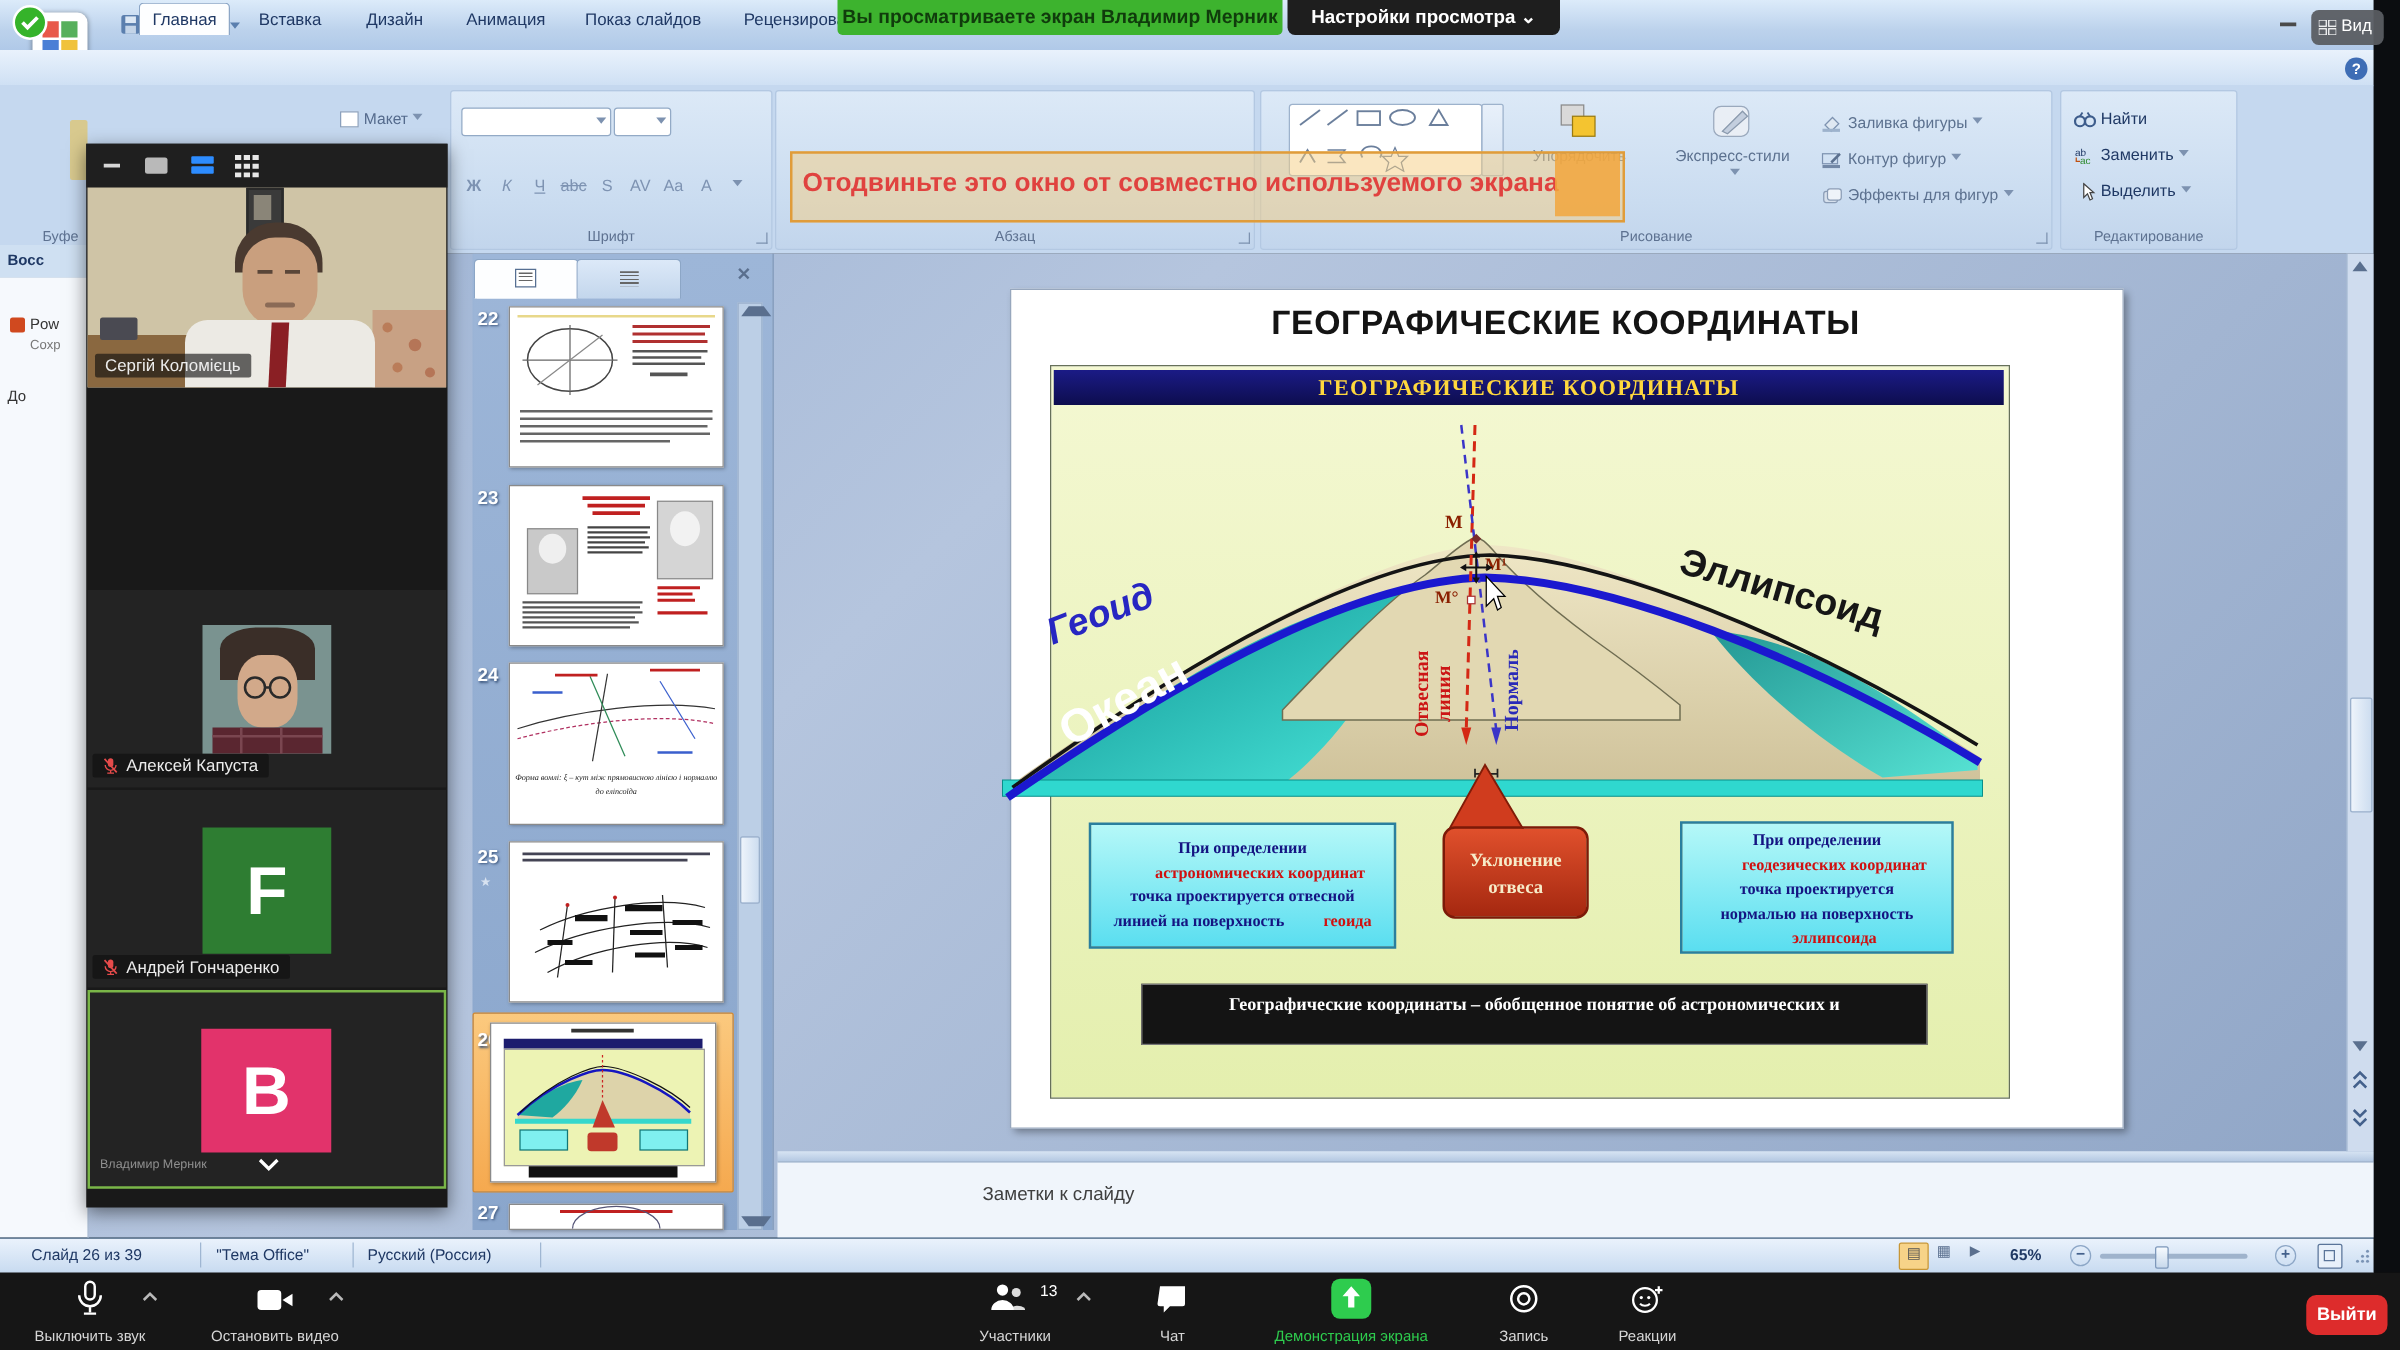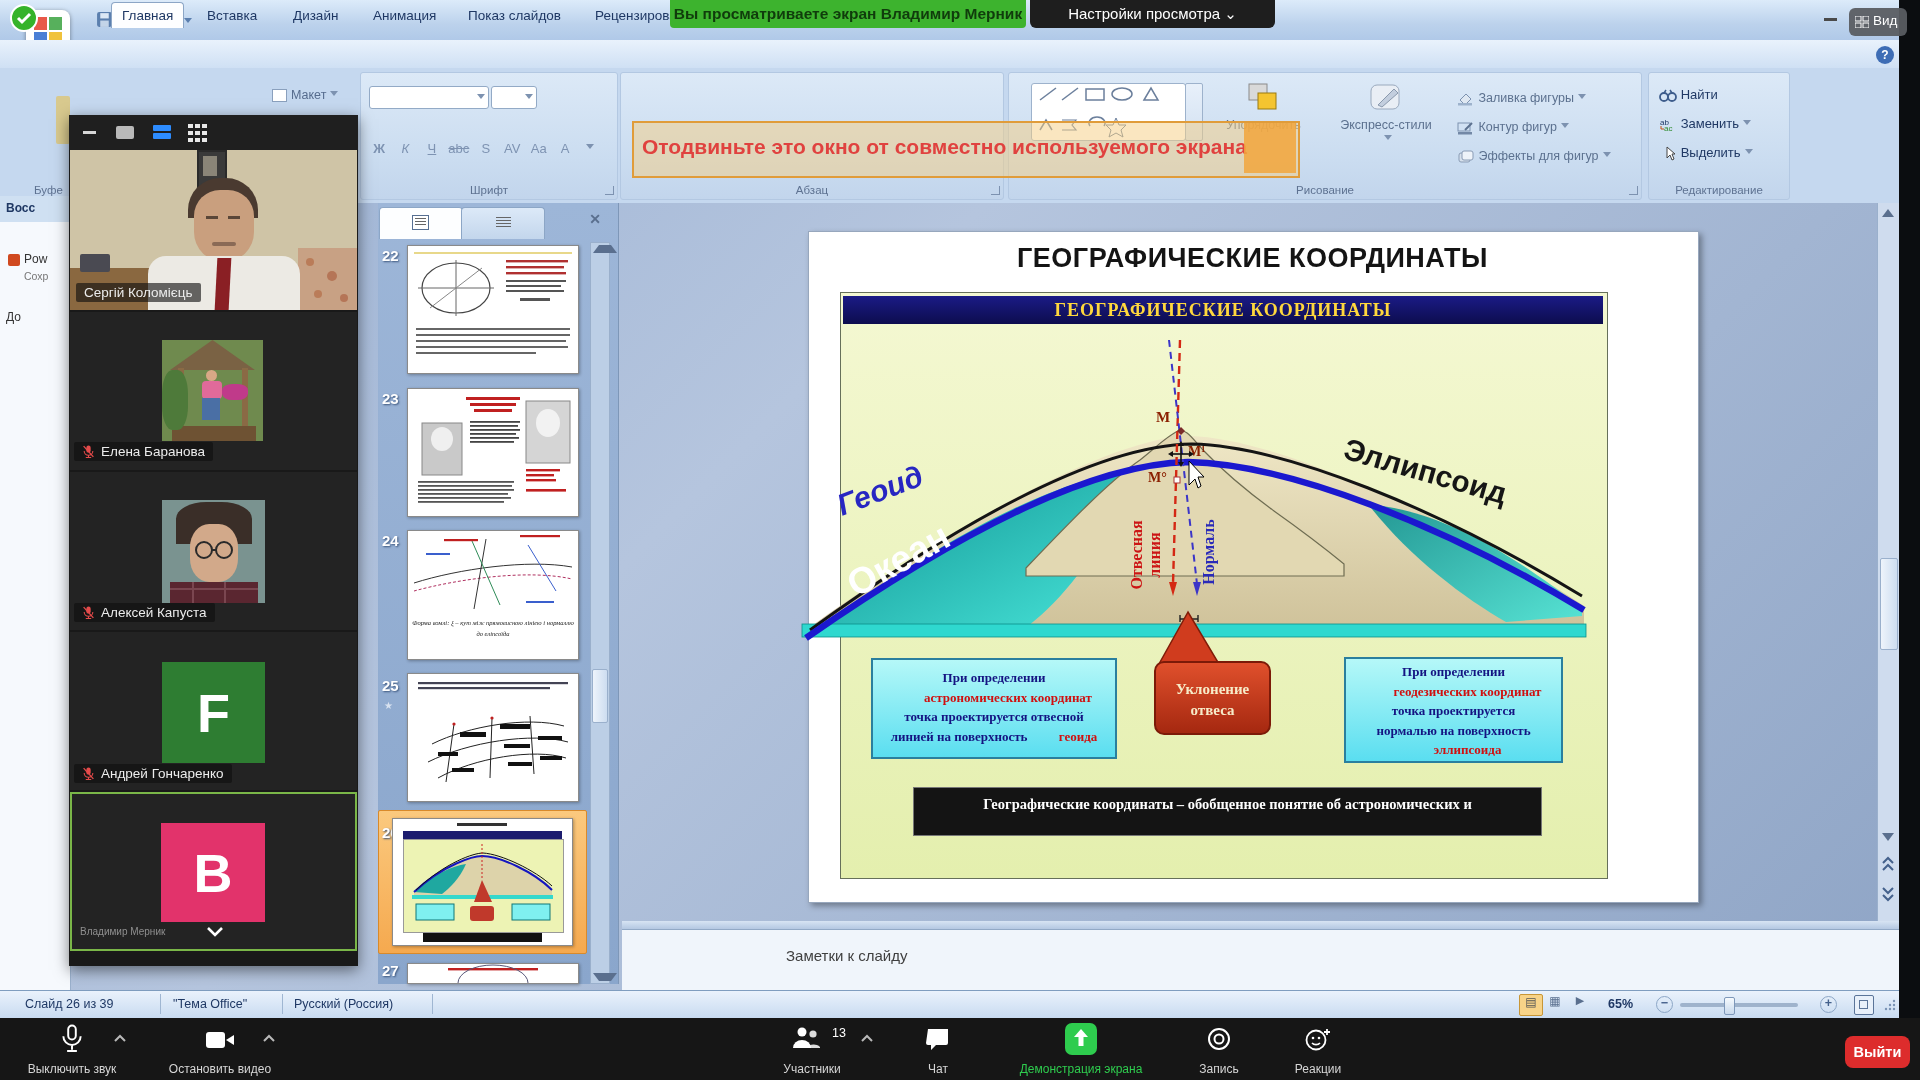--- a/index.html
+++ b/index.html
@@ -50,22 +50,22 @@
   .zpanel{left:69px;top:115px;width: 289px;height:851px;background:#191919;
     box-shadow:0 4px 14px rgba(0,0,0,.5);}
   .tile{position:absolute;left:1px;width:287px;background:#232323;overflow:hidden;}
   .namechip{position:absolute;display:flex;align-items:center;gap:6px;
     background:rgba(15,15,15,.62);color:#ececec;font-size:13.5px;padding:2px 8px;border-radius:2px;}
   .letter{position:absolute;display:flex;align-items:center;justify-content:center;
     color:#fff;font-size:54px;font-weight:bold;}
   
   .greenbanner{left:670px;top:0;width:356px;height:28px;background:#3db32e;color:#103c0c;
     font-weight:bold;font-size:15.5px;text-align:center;line-height:28px;border-radius:0 0 4px 4px;}
-  .viewset{left:1030px;top:0;width:245px;height:28px;background:#1e1e1e;color:#fff;
-    font-weight:normal;font-size:15px;text-align:center;line-height:28px;border-radius:0 0 6px 6px;}
+  .viewset{left:1030px;top:0;width:218px;height:28px;background:#1e1e1e;color:#fff;
+    font-weight:bold;font-size:15px;text-align:center;line-height:28px;border-radius:0 0 6px 6px;}
   
   .statusbar{left:0;top:990px;width:1899px;height:28px;border-top:1px solid #7f9dbf;
     background:linear-gradient(#eaf2fc,#c7daf0);color:#1f3864;font-size:12.5px;}
   .sbitem{position:absolute;top:6px;}
   .sbsep{position:absolute;top:3px;width:1px;height:20px;background:#9fb6d2;}
   
   .ztoolbar{left:0;top:1018px;width:1920px;height:62px;background:#161616;}
   .zlabel{position:absolute;top:44px;transform:translateX(-50%);color:#d6d6d6;font-size:12px;white-space:nowrap;}
   .zicon{position:absolute;top:6px;transform:translateX(-50%);}
   .leavebtn{position:absolute;left:1845px;top:18px;width:65px;height:32px;background:#dd2c2c;
@@ -636,41 +636,20 @@
     </div>
     <div class="abs" style="left:78px;top:106px;width:152px;height:54px;background:#eceae4;border-radius:18px 18px 0 0;">
       <div class="abs" style="left:64px;top:0;width:22px;height:54px;background:transparent;border-left:11px solid transparent;"></div>
       <div class="abs" style="left:68px;top:2px;width:14px;height:52px;background:#8a1f24;transform:skewX(-3deg);"></div>
     </div>
     <div class="namechip" style="left:6px;top:133px;">
       <span>Сергій Коломієць</span>
     </div>
   </div>
 
-  <div class="tile" style="top:197px;height:158px;">
-    <div class="abs" style="left:92px;top:28px;width:101px;height:101px;background:#6f8a4e;overflow:hidden;">
-      <div class="abs" style="left:0;top:0;width:101px;height:30px;background:#7a6244;clip-path:polygon(8% 100%,50% 0,92% 100%);"></div>
-      <div class="abs" style="left:16px;top:28px;width:6px;height:70px;background:#8a6a45;"></div>
-      <div class="abs" style="left:80px;top:28px;width:6px;height:70px;background:#8a6a45;"></div>
-      <div class="abs" style="left:10px;top:86px;width:84px;height:15px;background:#6e5233;"></div>
-      <div class="abs" style="left:0;top:30px;width:26px;height:60px;background:#4e7a3a;border-radius:40%;"></div>
-      <div class="abs" style="left:44px;top:30px;width:11px;height:11px;background:#d8a886;border-radius:50%;"></div>
-      <div class="abs" style="left:40px;top:41px;width:20px;height:18px;background:#e06a9a;border-radius:4px;"></div>
-      <div class="abs" style="left:40px;top:58px;width:18px;height:22px;background:#4a6fa5;"></div>
-      <div class="abs" style="left:60px;top:44px;width:26px;height:16px;background:#c03a8a;border-radius:40%;"></div>
-    </div>
-    <div class="namechip" style="left:4px;top:130px;">
-      <svg width="13" height="15" viewBox="0 0 24 26">
-        <rect x="8" y="2" width="8" height="13" rx="4" fill="#e54b4b"></rect>
-        <path d="M4,12 a8,8 0 0 0 16,0 M12,20 v4 M7,24 h10" stroke="#e54b4b" stroke-width="2" fill="none"></path>
-        <line x1="3" y1="3" x2="21" y2="23" stroke="#e54b4b" stroke-width="2.5"></line>
-      </svg>
-      <span>Елена Баранова</span>
-    </div>
-  </div>
 
   <div class="tile" style="top:357px;height:158px;">
     <div class="abs" style="left:92px;top:28px;width:103px;height:103px;background:#7a9390;overflow:hidden;">
       <div class="abs" style="left:14px;top:2px;width:76px;height:42px;background:#3a2e28;border-radius:40% 40% 0 0;"></div>
       <div class="abs" style="left:28px;top:24px;width:48px;height:58px;background:#d2a98a;border-radius:40%;"></div>
       <svg class="abs" style="left:28px;top:40px;" width="48" height="20">
           <circle cx="14" cy="10" r="8" fill="none" stroke="#2a2a2a" stroke-width="2"></circle>
           <circle cx="34" cy="10" r="8" fill="none" stroke="#2a2a2a" stroke-width="2"></circle>
           <line x1="22" y1="10" x2="26" y2="10" stroke="#2a2a2a" stroke-width="2"></line>
         </svg>

